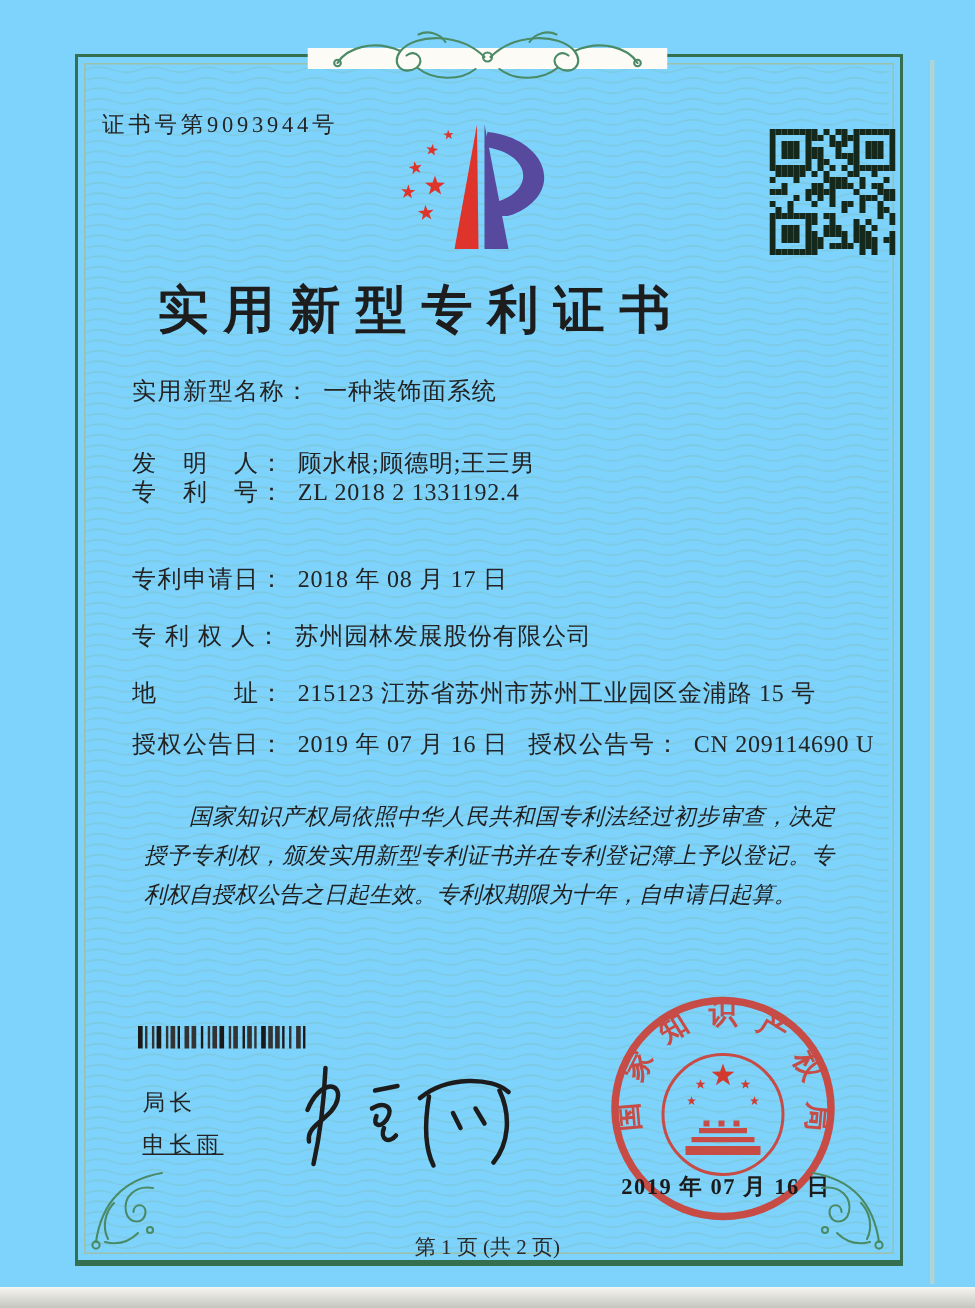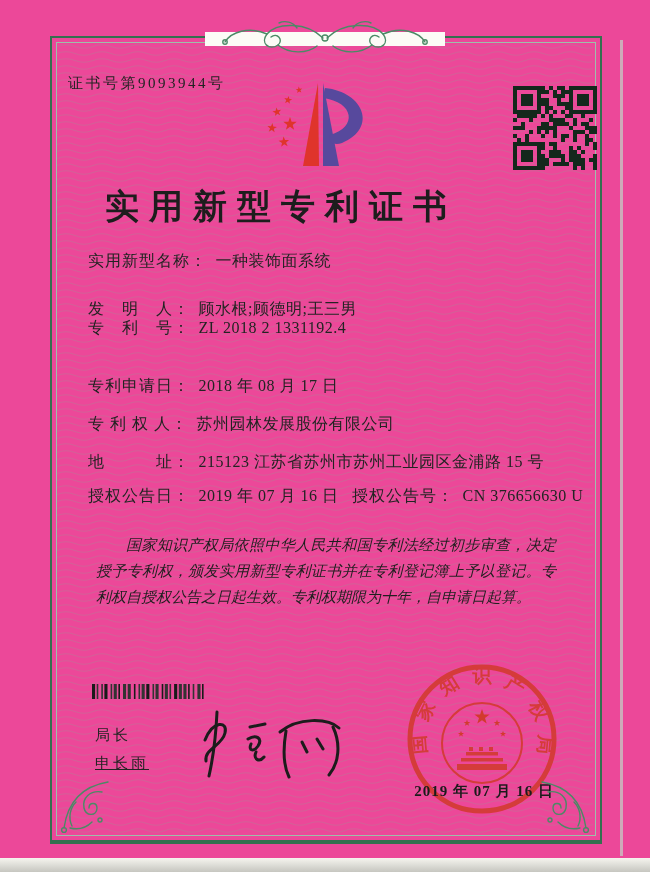--- a/index.html
+++ b/index.html
@@ -1,18 +1,18 @@
 <!DOCTYPE html>
 <html><head>
 <meta charset="utf-8">
 <style>
   html,body{margin:0;padding:0;background:#e9e9e4;}
   .page{
     position:relative;width:650px;height:872px;margin:0 auto;
-    background:#ec4899;overflow:hidden;
+    background:#7dd3fc;overflow:hidden;
     font-family:"Liberation Serif","DejaVu Serif",serif;color:#232323;
   }
   .frame-outer{position:absolute;left:50px;top:36px;width:548px;height:802px;
     border:2px solid #34704f;border-bottom-width:4px;pointer-events:none;}
   .frame-inner{position:absolute;left:56px;top:42px;width:538px;height:792px;
     border:1px solid #9dc0aa;pointer-events:none;}
   .guilloche{position:absolute;left:57px;top:43px;z-index:0;}
   .content{position:absolute;inset:0;z-index:2;}
   .cert-no{position:absolute;left:68px;top:74px;font-size:15px;letter-spacing:2.5px;}
   .logo{position:absolute;left:262px;top:80px;}
@@ -384,21 +384,21 @@
       <span class="field-label">地　　　址：</span>
       <span class="field-value">215123 江苏省苏州市苏州工业园区金浦路 15 号</span>
     </div>
     <div class="field-row row-6">
       <span>
         <span class="field-label">授权公告日：</span>
         <span class="field-value">2019 年 07 月 16 日</span>
       </span>
       <span class="grant-no-cell">
         <span class="field-label">授权公告号：</span>
-        <span class="field-value">CN 376656630 U</span>
+        <span class="field-value">CN 209114690 U</span>
       </span>
     </div>
 
     <div class="paras">
       <p>国家知识产权局依照中华人民共和国专利法经过初步审查，决定授予专利权，颁发实用新型专利证书并在专利登记簿上予以登记。专利权自授权公告之日起生效。专利权期限为十年，自申请日起算。</p>
     </div>
 
     <svg class="barcode" id="barcode-svg" width="160" height="16">
         <rect x="0.0" y="0" width="3.1" height="15" fill="#1a1a1a"></rect>
         <rect x="4.7" y="0" width="1.6" height="15" fill="#333"></rect>
@@ -468,17 +468,18 @@
         </g>
       </g>
     <polygon points="85.0,54.0 86.9,59.4 92.6,59.5 88.0,63.0 89.7,68.5 85.0,65.2 80.3,68.5 82.0,63.0 77.4,59.5 83.1,59.4" fill="#d23a2e"></polygon>
         <polygon points="70.0,64.5 70.8,66.9 73.3,66.9 71.3,68.4 72.1,70.8 70.0,69.4 67.9,70.8 68.7,68.4 66.7,66.9 69.2,66.9" fill="#d23a2e"></polygon>
         <polygon points="100.0,64.5 100.8,66.9 103.3,66.9 101.3,68.4 102.1,70.8 100.0,69.4 97.9,70.8 98.7,68.4 96.7,66.9 99.2,66.9" fill="#d23a2e"></polygon>
         <polygon points="64.0,75.8 64.8,78.0 67.0,78.0 65.2,79.4 65.9,81.6 64.0,80.3 62.1,81.6 62.8,79.4 61.0,78.0 63.2,78.0" fill="#d23a2e"></polygon>
         <polygon points="106.0,75.8 106.8,78.0 109.0,78.0 107.2,79.4 107.9,81.6 106.0,80.3 104.1,81.6 104.8,79.4 103.0,78.0 105.2,78.0" fill="#d23a2e"></polygon>
       </svg>
     <div class="seal-date">2019 年 07 月 16 日</div>
 
+    <div class="footer">第 1 页 (共 2 页)</div>
   </div>
 
   <div class="photo-edge-right"></div>
   <div class="photo-shadow-bottom"></div>
 </div>
 
 </body></html>

